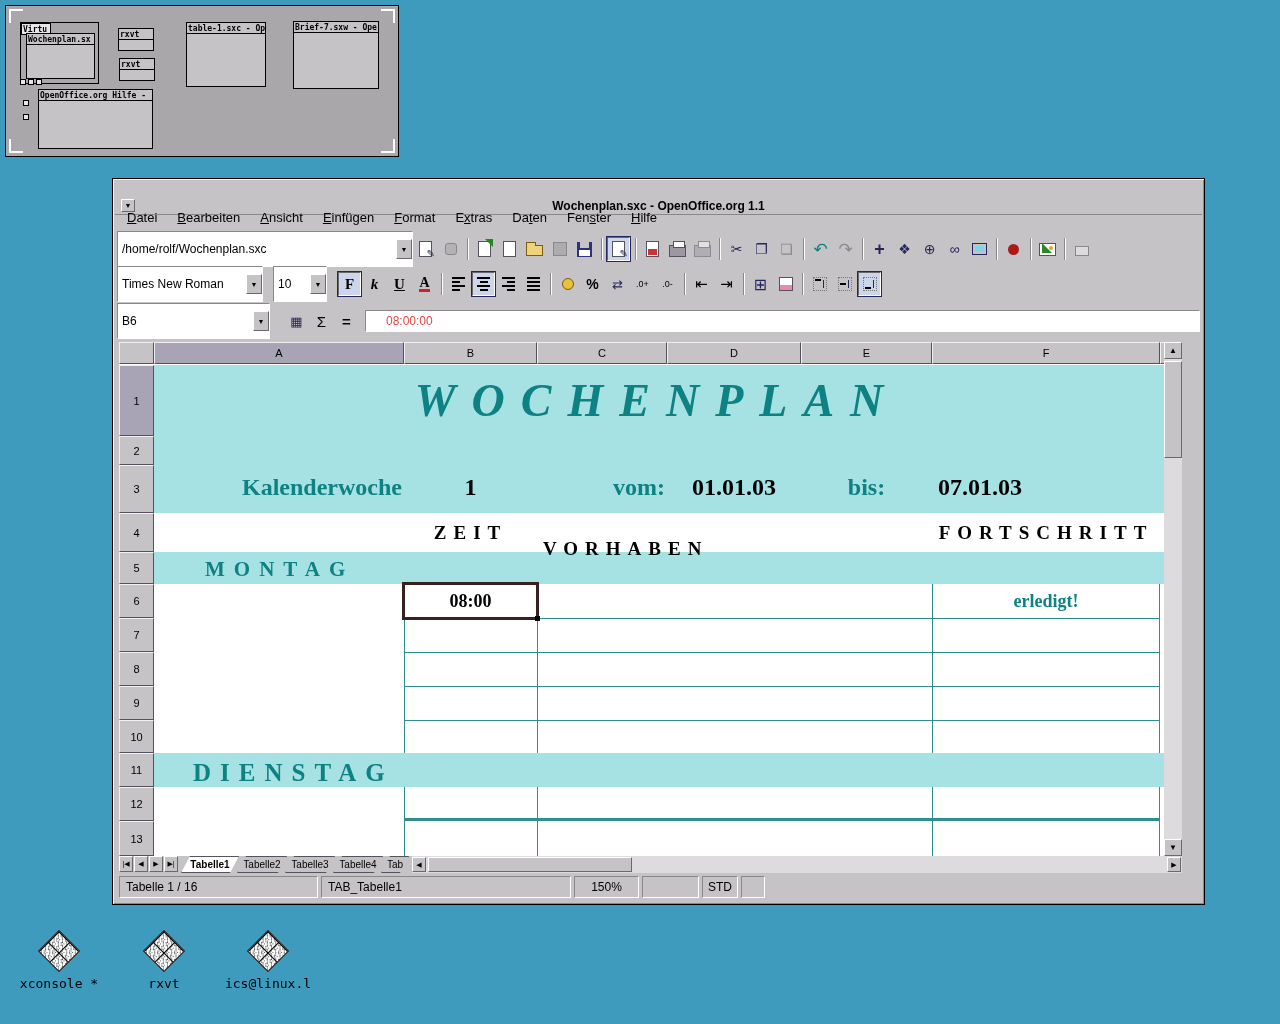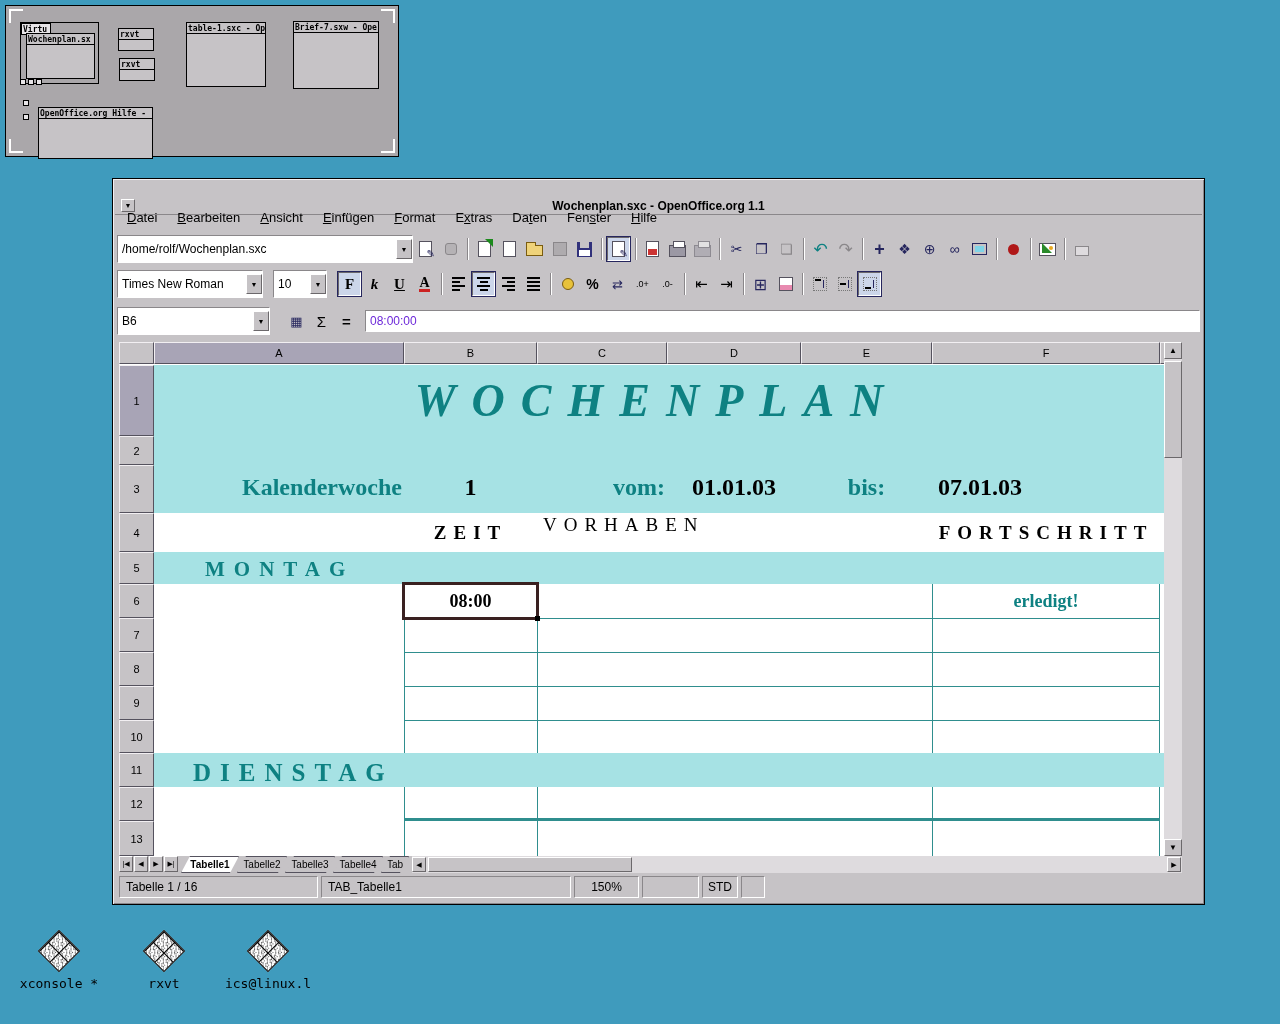--- a/index.html
+++ b/index.html
@@ -35,21 +35,21 @@
   #sysbtn { position:absolute; left:6px; top:2px; width:14px; height:13px; background:#c6c3c6;
             font-size:7px; line-height:12px; text-align:center; }
   #menubar { position:absolute; left:4px; top:25px; right:4px; height:26px; display:flex;
              align-items:center; font-size:13px; }
   .mi { padding:4px 10px; color:#000; white-space:nowrap; }
   .mi u { text-decoration:underline; }
 
   
   .bar { position:absolute; left:4px; right:4px; height:30px; display:flex; align-items:center; }
   #funcbar { top:55px; } #formatbar { top:90px; } #formulabar { top:127px; }
-  .combo { position:relative; height:28px; background:#fff; display:flex; align-items:center; }
+  .combo { position:relative; height:36px; background:#fff; display:flex; align-items:center; }
   .combo .cval { padding:0 4px; font-size:12px; color:#000; white-space:nowrap; overflow:hidden; flex:1; }
   .drop { width:16px; height:20px; background:#c6c3c6; display:flex; align-items:center;
           justify-content:center; font-size:7px; color:#000; flex:0 0 16px; }
   .tbi { width:23px; height:24px; margin:0 1px; display:flex; align-items:center; justify-content:center;
          font-size:14px; color:#26265e; position:relative; }
   .pressed { background:#ccd6ea; border:1px solid; border-color:#6b686b #ffffff #ffffff #6b686b;
              outline:1px solid #26265e; }
   .sep { width:1px; height:22px; background:#8a878a; margin:0 4px; box-shadow:1px 0 0 #fff; }
   .gray { color:#8a878a !important; }
   .teal { color:#0e8182 !important; }
@@ -82,22 +82,22 @@
   .al-j i { width:13px; }
   .vbox { width:14px; height:14px; border:1px dotted #777; position:relative; }
   .vbox i { position:absolute; left:1px; right:5px; height:2px; background:#000; }
   .v-top i { top:1px; } .v-mid i { top:5px; } .v-bot i { bottom:1px; }
   .vbox::after { content:""; position:absolute; right:2px; top:2px; bottom:2px; width:1px; background:#26265e; }
   .bgc { width:14px; height:14px; border:1px solid #55525e; background:linear-gradient(#fff 55%, #e88ab0 55%); }
   .fontA { font-family:"Liberation Serif", serif; font-weight:bold; font-size:14px; color:#000;
            border-bottom:3px solid #cc2222; line-height:13px; }
 
   
-  #formulabar .input { height:22px; background:#fff; font-size:12px; color:#6d28d9;
-                       display:flex; align-items:center; padding:0 4px; }
+  #formulabar .input { height:22px; background:#fff; font-size:12px; color:#ef4444;
+                       display:flex; align-items:center; padding:0 20px; }
 
   
   #sheetwrap { position:absolute; left:6px; top:163px; width:1063px; height:514px; background:#fff; }
   .hdr { position:absolute; background:#c6c3c6; border:1px solid; border-color:#f2eff2 #55525e #55525e #f2eff2;
          font-size:11px; color:#000; display:flex; align-items:center; justify-content:center; }
   .hdr.hl { background:#a8a4b6; }
   .banner { position:absolute; left:35px; width:1010px; background:#a6e2e4; }
   .gl { position:absolute; background:#2f8e8e; }
   .celltext { position:absolute; font-family:"Liberation Serif", serif; color:#000; white-space:nowrap; }
   .tealtxt { color:#0e8182; }
@@ -162,21 +162,21 @@
     </div>
     <div class="miniwin" style="left:113px;top:52px;width:36px;height:23px;">
       <span class="mtitle">rxvt</span>
     </div>
     <div class="miniwin" style="left:180px;top:16px;width:80px;height:65px;">
       <span class="mtitle">table-1.sxc - Op</span>
     </div>
     <div class="miniwin" style="left:287px;top:15px;width:86px;height:68px;">
       <span class="mtitle">Brief-7.sxw - Ope</span>
     </div>
-    <div class="miniwin" style="left:32px;top:101px;width:115px;height:52px;">
+    <div class="miniwin" style="left:32px;top:83px;width:115px;height:60px;">
       <span class="mtitle">OpenOffice.org Hilfe -</span>
     </div>
     <div class="sq" style="left:17px;top:94px;"></div>
     <div class="sq" style="left:17px;top:108px;"></div>
   </div>
 
   <div id="mainwin">
 
     <div id="titlebar">
       <div id="sysbtn" class="out">▼</div>
@@ -409,21 +409,21 @@
       <div class="gl" style="left:285px;top:476px;width:756px;height:3px;"></div>
 
       <div class="celltext tealtxt" style="left:35px;top:32px;width:1006px;text-align:center;font-size:46px;font-weight:bold;font-style:italic;letter-spacing:16px;">WOCHENPLAN</div>
       <div class="celltext tealtxt" style="left:35px;top:132px;width:248px;text-align:right;font-size:24px;font-weight:bold;">Kalenderwoche</div>
       <div class="celltext" style="left:285px;top:132px;width:133px;text-align:center;font-size:24px;font-weight:bold;">1</div>
       <div class="celltext tealtxt" style="left:418px;top:132px;width:128px;text-align:right;font-size:24px;font-weight:bold;">vom:</div>
       <div class="celltext" style="left:548px;top:132px;width:134px;text-align:center;font-size:24px;font-weight:bold;">01.01.03</div>
       <div class="celltext tealtxt" style="left:682px;top:132px;width:131px;text-align:center;font-size:24px;font-weight:bold;">bis:</div>
       <div class="celltext" style="left:819px;top:132px;font-size:24px;font-weight:bold;">07.01.03</div>
       <div class="celltext" style="left:285px;top:180px;width:133px;text-align:center;font-size:19px;font-weight:bold;letter-spacing:7px;">ZEIT</div>
-      <div class="celltext" style="left:424px;top:172px;font-size:19px;font-weight:normal;letter-spacing:7px;">VORHABEN</div>
+      <div class="celltext" style="left:424px;top:196px;font-size:19px;font-weight:bold;letter-spacing:7px;">VORHABEN</div>
       <div class="celltext" style="left:813px;top:180px;width:228px;text-align:center;font-size:19px;font-weight:bold;letter-spacing:7px;">FORTSCHRITT</div>
       <div class="celltext tealtxt" style="left:86px;top:215px;font-size:21px;font-weight:bold;letter-spacing:9px;">MONTAG</div>
       <div class="celltext" style="left:285px;top:249px;width:133px;text-align:center;font-size:18px;font-weight:bold;">08:00</div>
       <div class="celltext tealtxt" style="left:813px;top:249px;width:228px;text-align:center;font-size:18px;font-weight:bold;">erledigt!</div>
       <div class="celltext tealtxt" style="left:74px;top:417px;font-size:25px;font-weight:bold;letter-spacing:9px;">DIENSTAG</div>
 
       <div id="cursor"></div>
 
       <div class="track" style="left:1045px;top:0;width:18px;height:514px;"></div>
       <div class="sbtn out" style="left:1045px;top:0;width:18px;height:17px;">▲</div>

